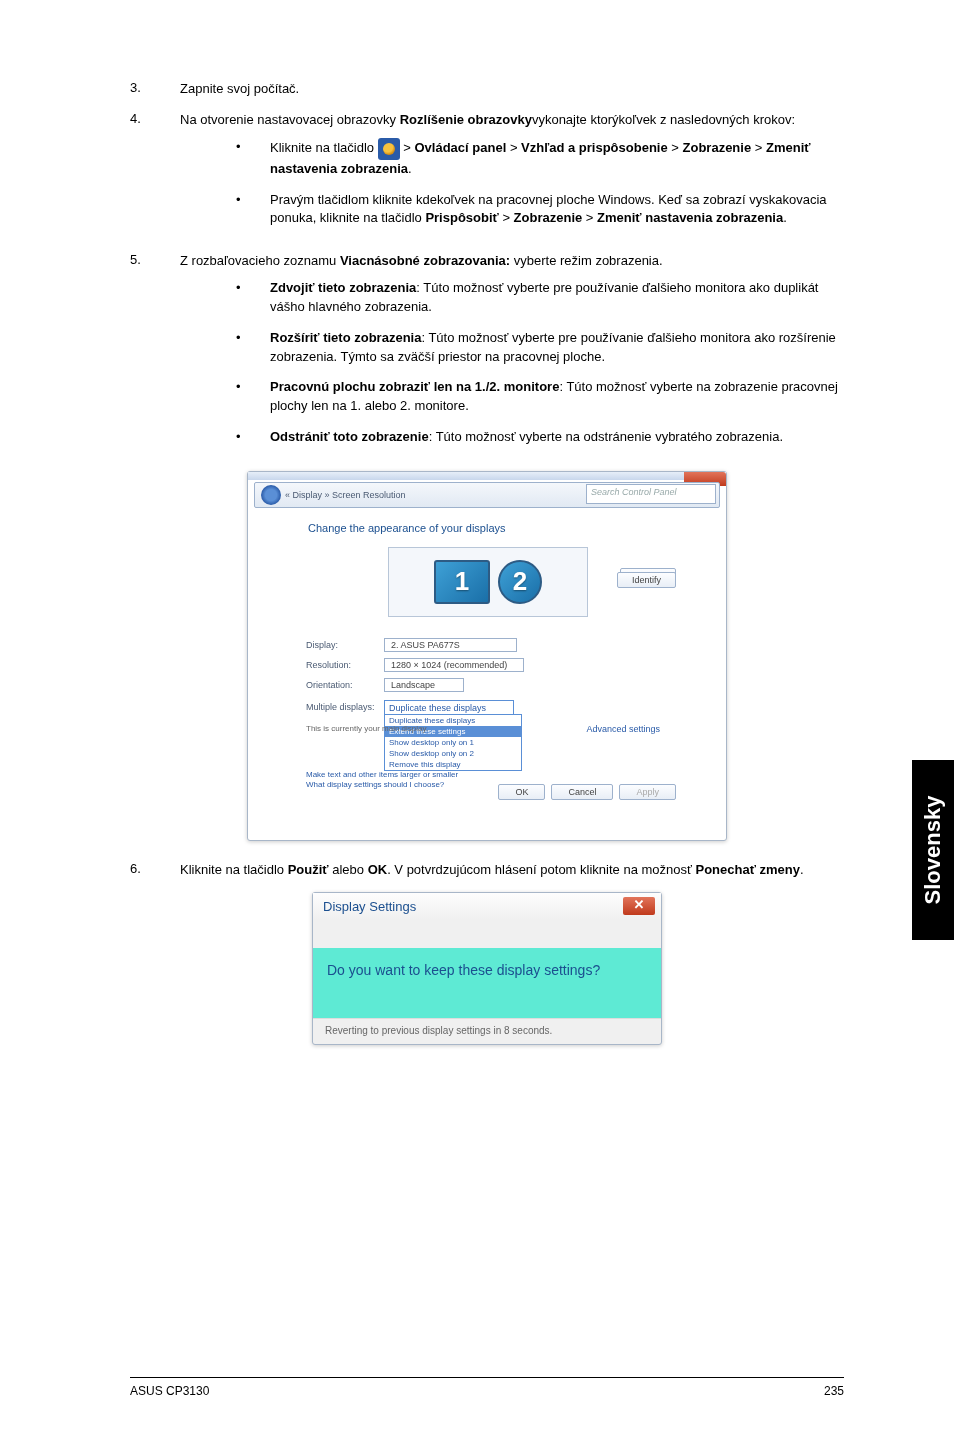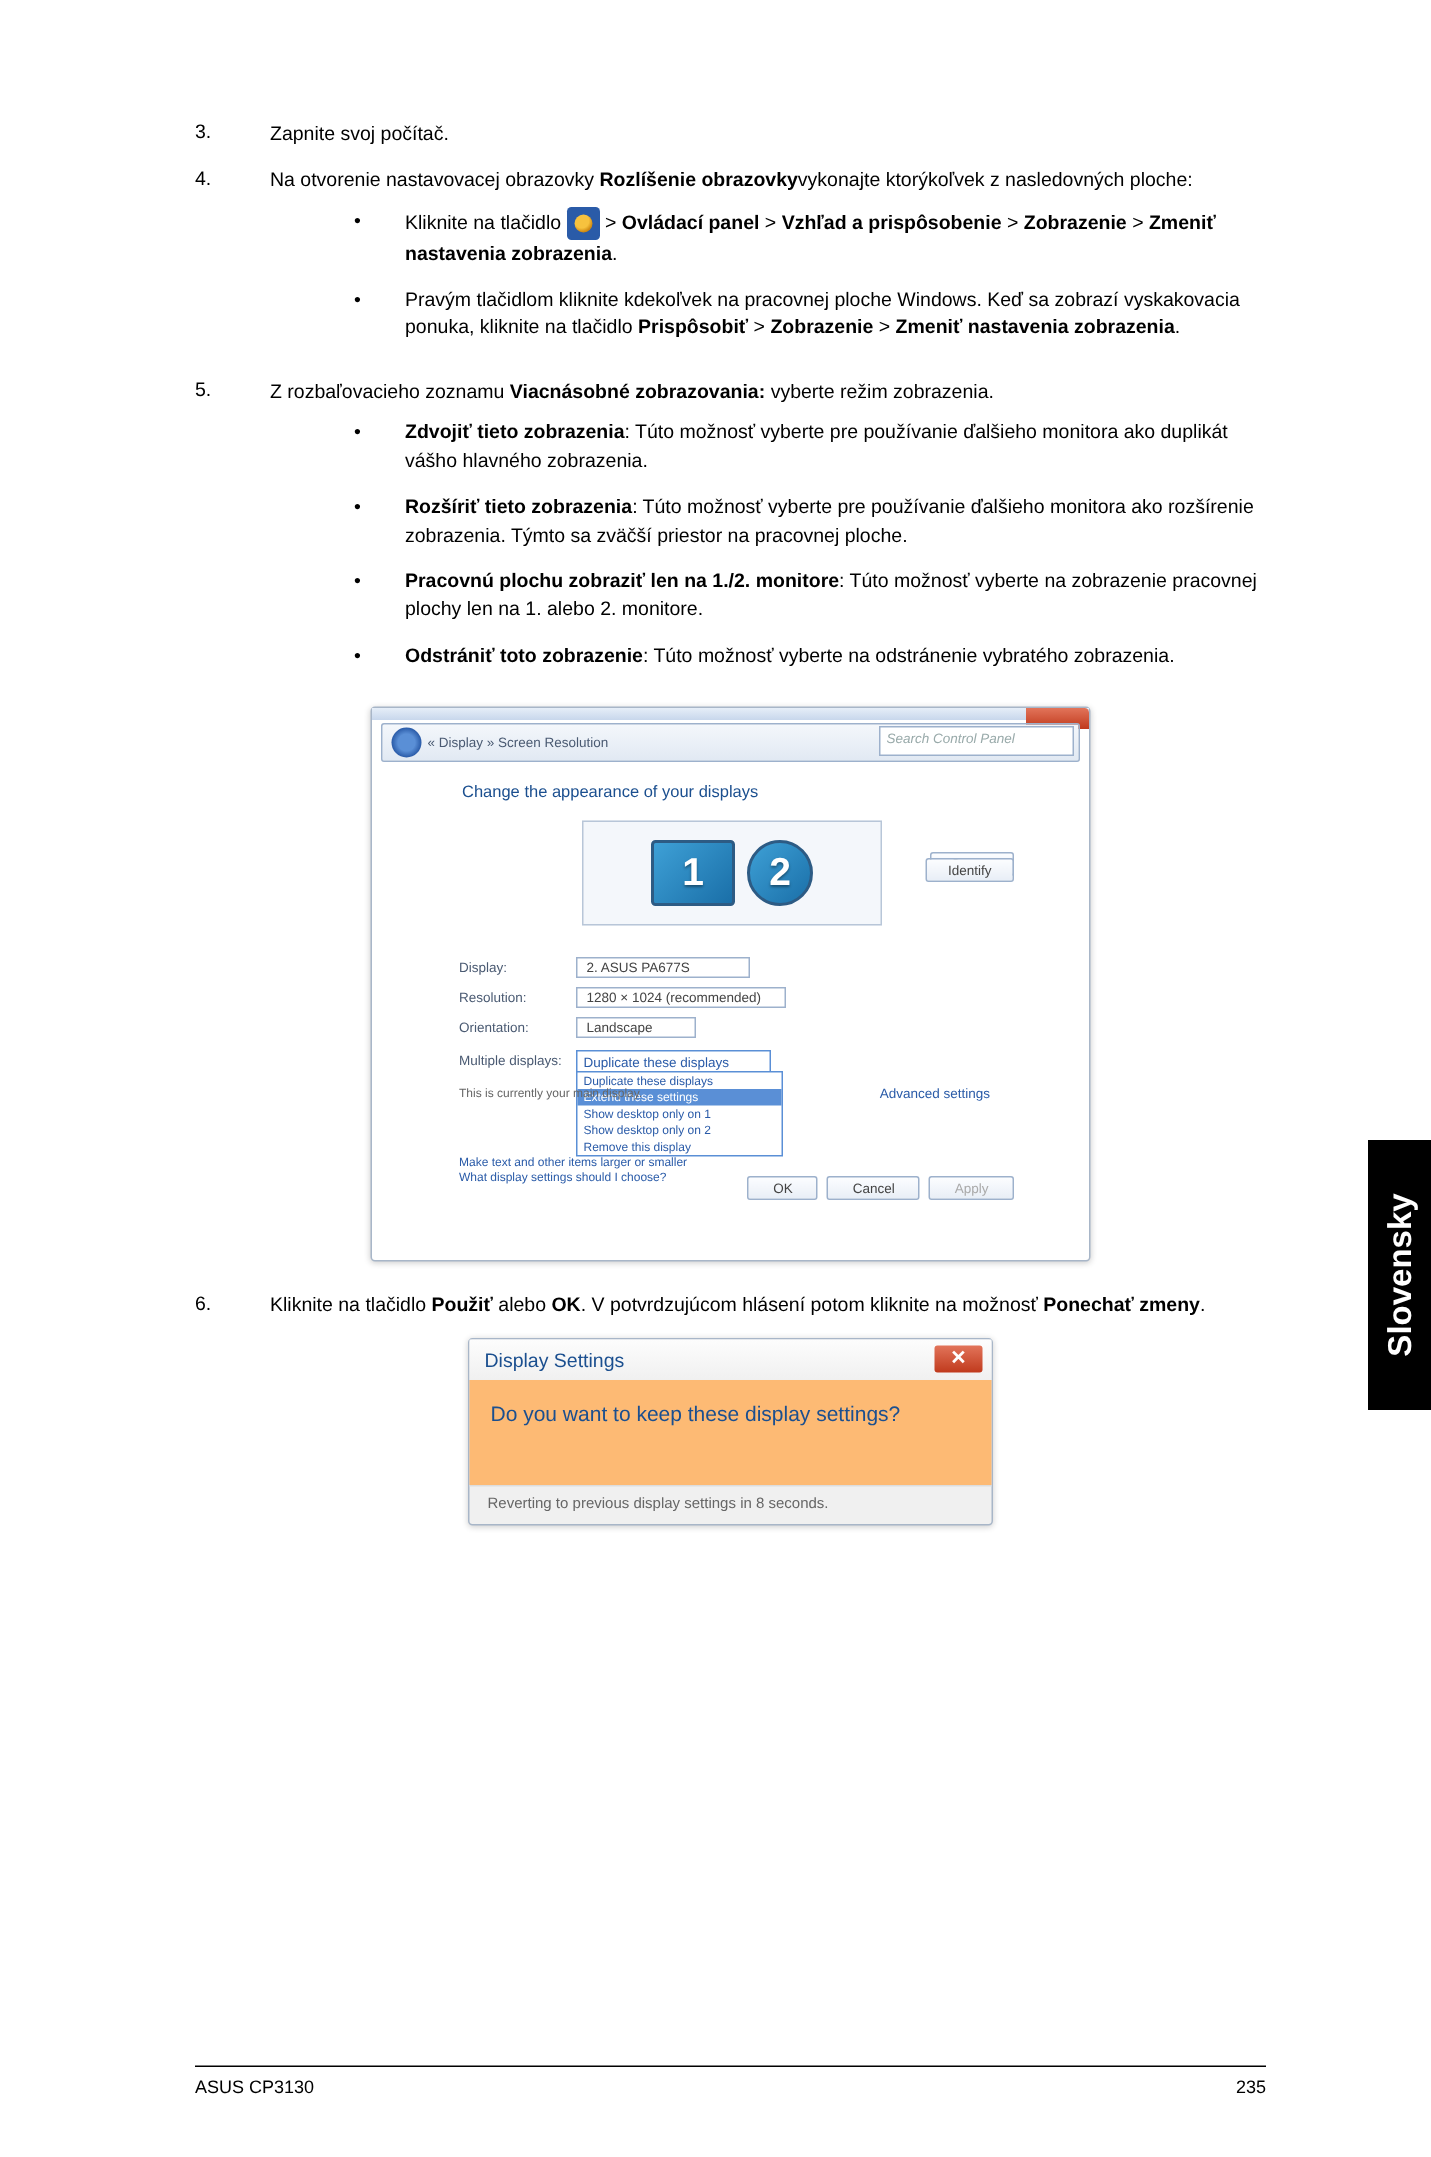--- a/index.html
+++ b/index.html
@@ -235,24 +235,25 @@
   right: 6px; top: 4px;
   width: 32px; height: 18px;
   background: linear-gradient(#e2745a, #c03a1d);
   color: #fff;
   text-align: center;
   border-radius: 2px;
   font-weight: bold;
   line-height: 16px;
 }
 .dialog2 .msg {
-  background: #fdba74;
+  background: #5eead4;
   padding: 14px 14px 40px 14px;
   color: #1b4f8f;
   font-size: 14px;
+  margin-top: 28px;
 }
 .dialog2 .btns {
   text-align: right;
   padding-right: 14px;
   margin-top: -32px;
   margin-bottom: 10px;
 }
 .dialog2 .btns .b {
   display: inline-block;
   border: 1px solid #9db1cc;
@@ -307,21 +308,21 @@
 <div class="page">
 
   <div class="num-item">
     <div class="no">3.</div>
     <div class="body">Zapnite svoj počítač.</div>
   </div>
 
   <div class="num-item">
     <div class="no">4.</div>
     <div class="body">
-      <span>Na otvorenie nastavovacej obrazovky </span><b>Rozlíšenie obrazovky</b><span>vykonajte ktorýkoľvek z nasledovných ploche:</span>
+      <span>Na otvorenie nastavovacej obrazovky </span><b>Rozlíšenie obrazovky</b><span>vykonajte ktorýkoľvek z nasledovných krokov:</span>
       <div class="bullet-list">
         <div class="bullet-item">
           <div class="dot">•</div>
           <div class="body">
             <span>Kliknite na tlačidlo </span><span class="win-icon"></span><span> &gt; </span><b>Ovládací panel</b><span> &gt; </span><b>Vzhľad a prispôsobenie</b><span> &gt; </span><b>Zobrazenie</b><span> &gt; </span><b>Zmeniť nastavenia zobrazenia</b><span>.</span>
           </div>
         </div>
         <div class="bullet-item">
           <div class="dot">•</div>
           <div class="body">
@@ -368,21 +369,21 @@
     <div class="sr-heading">Change the appearance of your displays</div>
     <div class="sr-monitors">
       <div class="mon">1</div>
       <div class="mon m2">2</div>
     </div>
     <div class="sr-btn-r" style="top:96px">Detect</div>
     <div class="sr-btn-r" style="top:100px">Identify</div>
 
     <div class="sr-row" style="top:166px">
         <span class="lbl">Display:</span>
-        <span class="fld" style="width:116px">2. ASUS PA677S</span>
+        <span class="fld" style="width:133px">2. ASUS PA677S</span>
       </div>
     <div class="sr-row" style="top:186px">
         <span class="lbl">Resolution:</span>
         <span class="fld" style="width:140px">1280 × 1024 (recommended)</span>
       </div>
     <div class="sr-row" style="top:206px">
         <span class="lbl">Orientation:</span>
         <span class="fld" style="width:80px">Landscape</span>
       </div>
     <div class="sr-row" style="top:230px">

